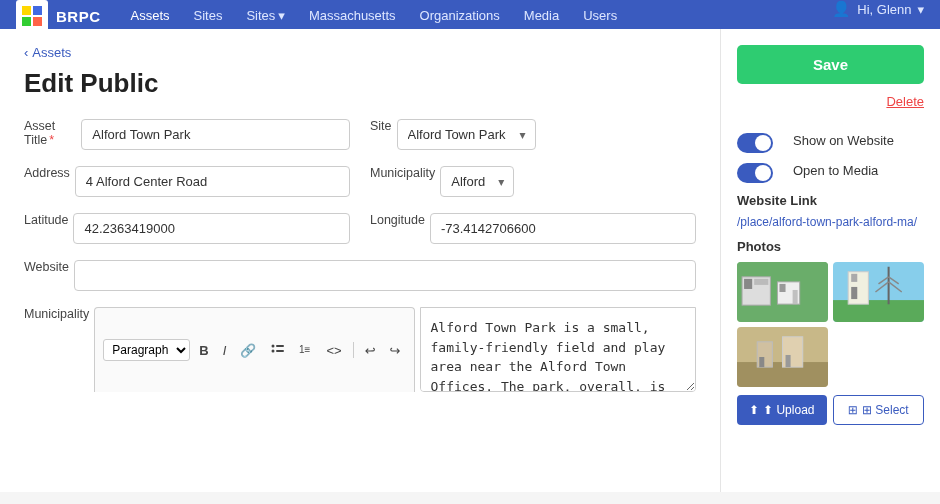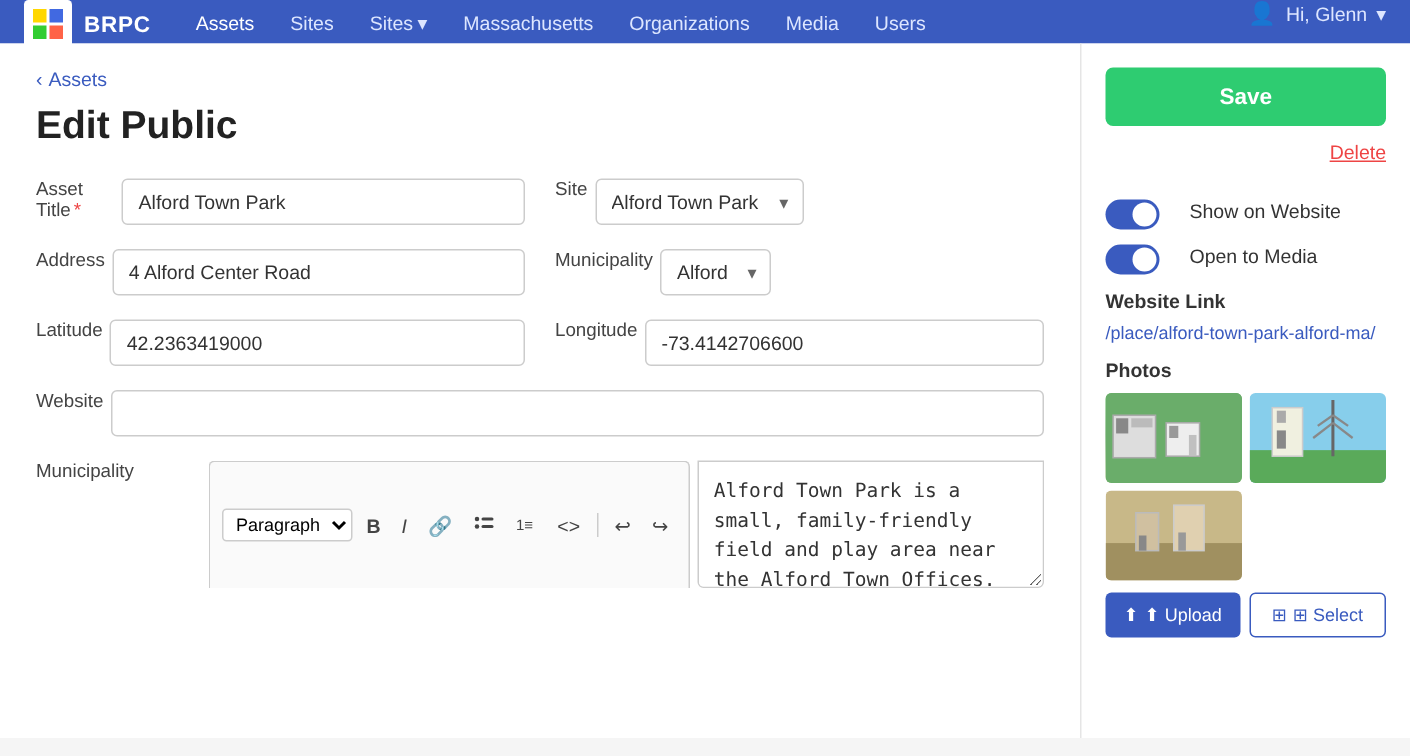--- a/index.html
+++ b/index.html
@@ -155,21 +155,20 @@
     
     .desc-toolbar {
       display: flex;
       align-items: center;
       gap: 4px;
       border: 1px solid #ccc;
       border-bottom: none;
       border-radius: 4px 4px 0 0;
       padding: 16px 8px;
       background: #fafafa;
-      margin-left: 45px;
     }
     .desc-select {
       border: 1px solid #ccc;
       border-radius: 3px;
       font-size: 12px;
       padding: 2px 4px;
       background: #fff;
       cursor: pointer;
     }
     .toolbar-btn {

